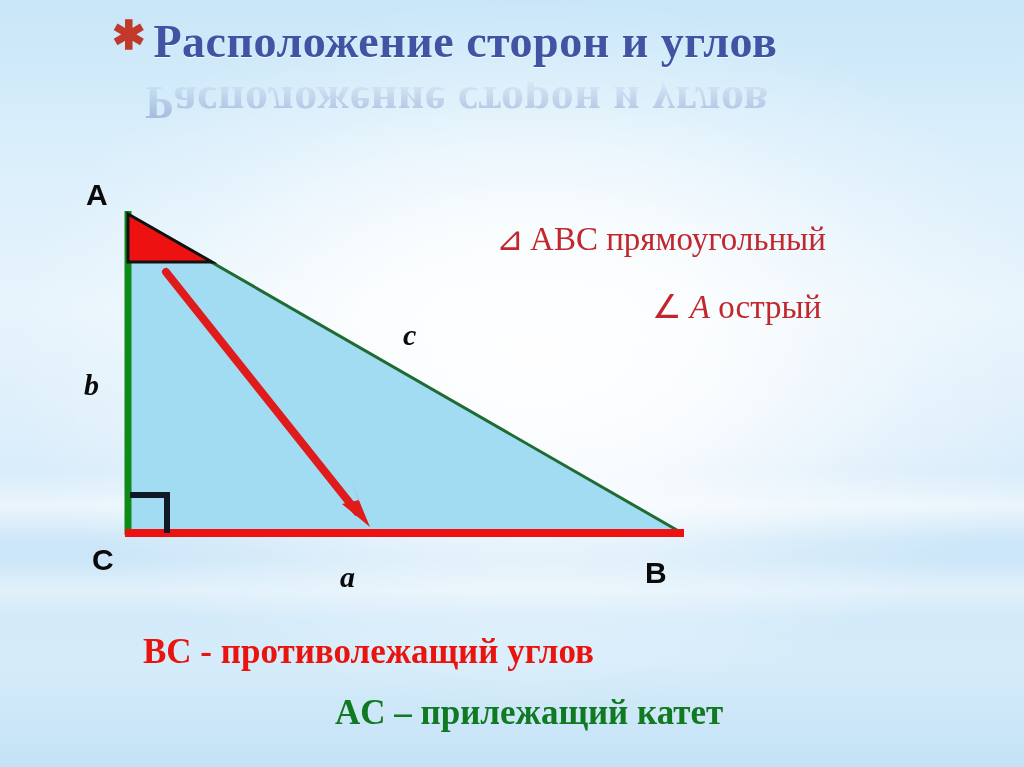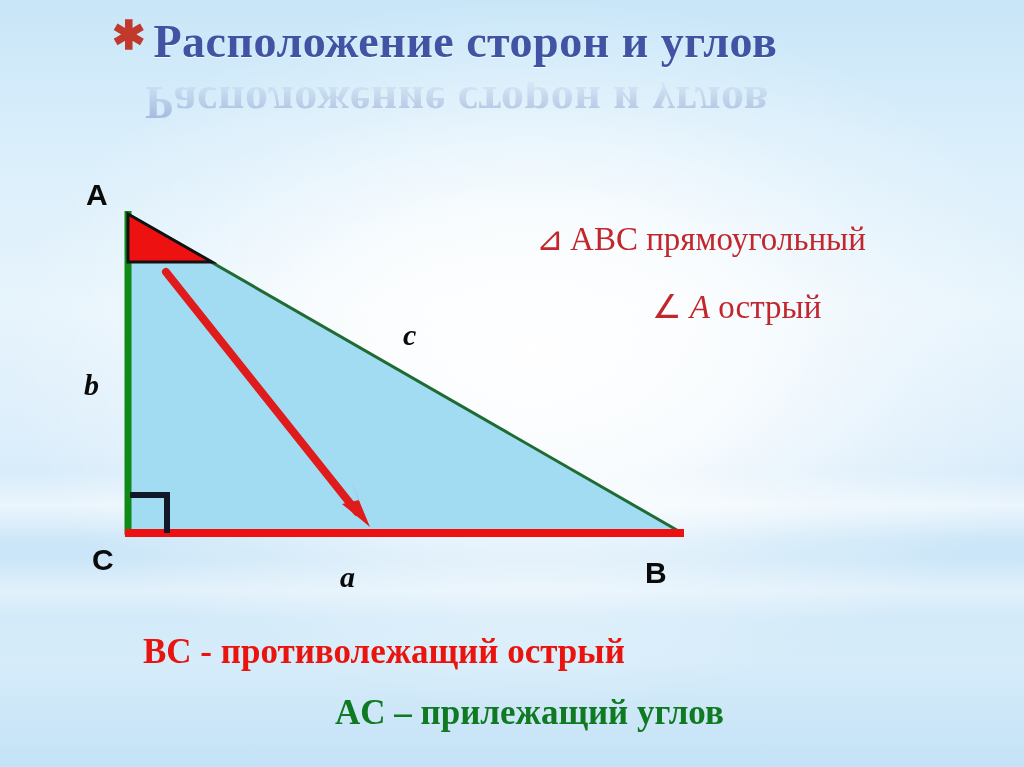--- a/index.html
+++ b/index.html
@@ -139,21 +139,21 @@
 
   
   .note-red {
     position: absolute;
     font-family: "Liberation Serif", serif;
     font-size: 33px;
     line-height: 38px;
     color: #c1272d;
     white-space: nowrap;
   }
-  #note-line1 { left: 496px; top: 220px; margin-left: 40px; }
+  #note-line1 { left: 496px; top: 220px; }
   #note-line2 { left: 633px; top: 288px; margin-left: 19px; }
   #note-line2 .ital { font-style: italic; }
 
   
   .bottom-line {
     position: absolute;
     font-family: "Liberation Serif", serif;
     font-weight: bold;
     font-size: 35px;
     line-height: 40px;
@@ -212,16 +212,16 @@
   <div class="vlabel" id="label-C">C</div>
   <div class="vlabel" id="label-B">B</div>
 
   <div class="slabel" id="label-a">a</div>
   <div class="slabel" id="label-b">b</div>
   <div class="slabel" id="label-c">c</div>
 
   <div class="note-red" id="note-line1">⊿ ABC прямоугольный</div>
   <div class="note-red" id="note-line2"><span>∠ </span><span class="ital">A</span><span> острый</span></div>
 
-  <div class="bottom-line" id="bottom-red">BC - противолежащий острый</div>
-  <div class="bottom-line" id="bottom-green">AC – прилежащий углов</div>
+  <div class="bottom-line" id="bottom-red">BC - противолежащий углов</div>
+  <div class="bottom-line" id="bottom-green">AC – прилежащий катет</div>
 
 </div>
 
 </body></html>

